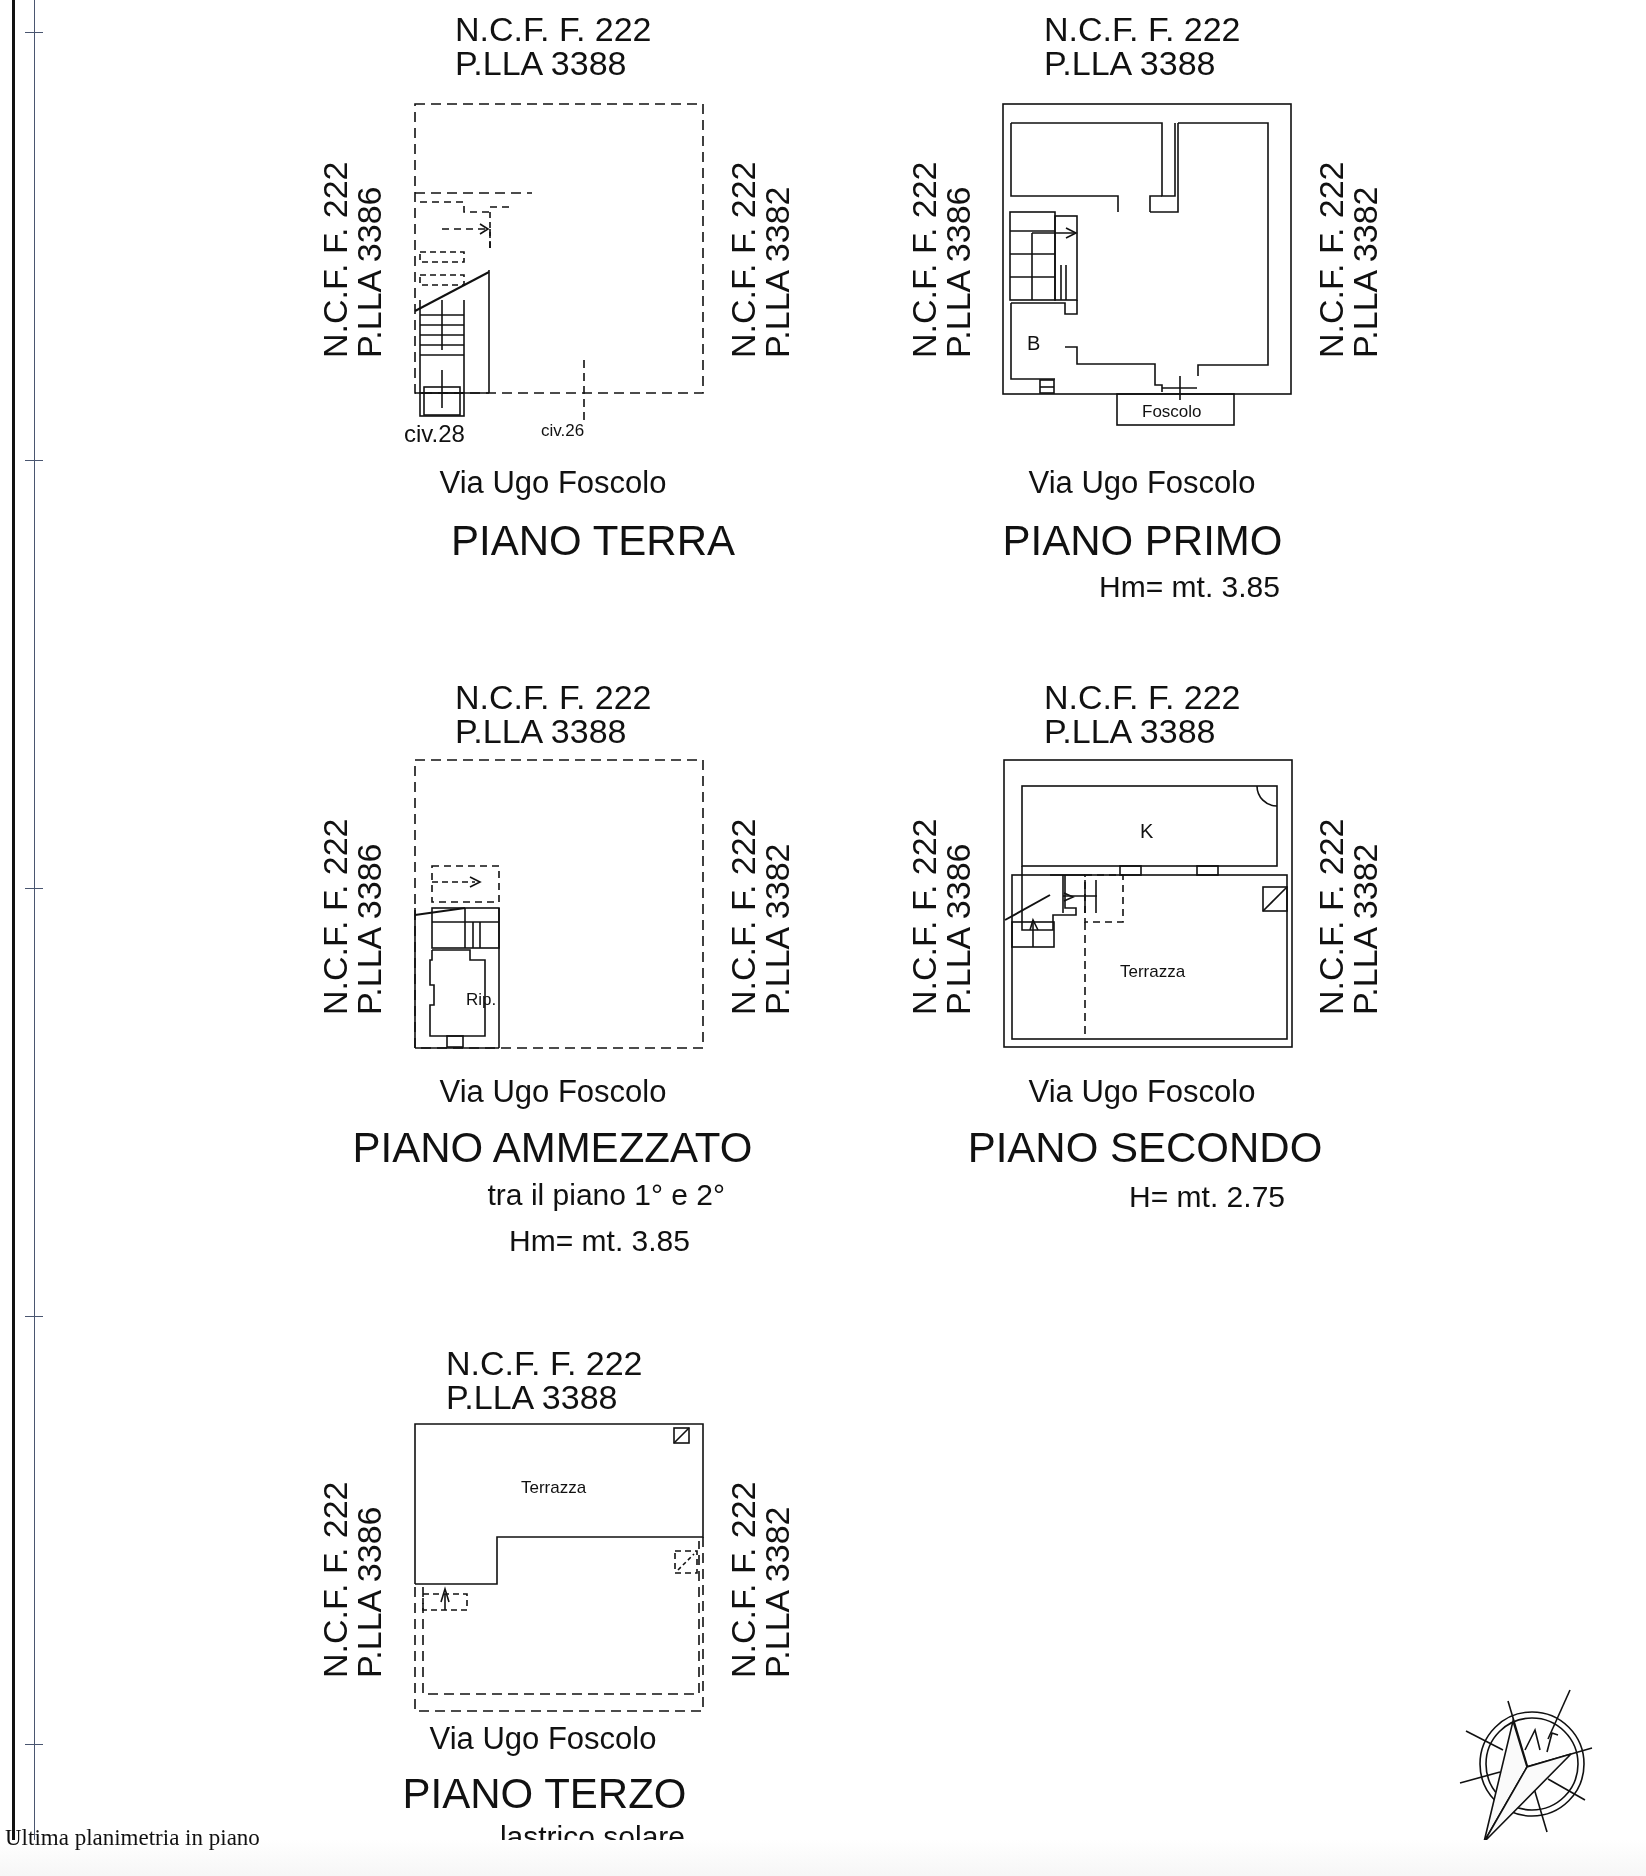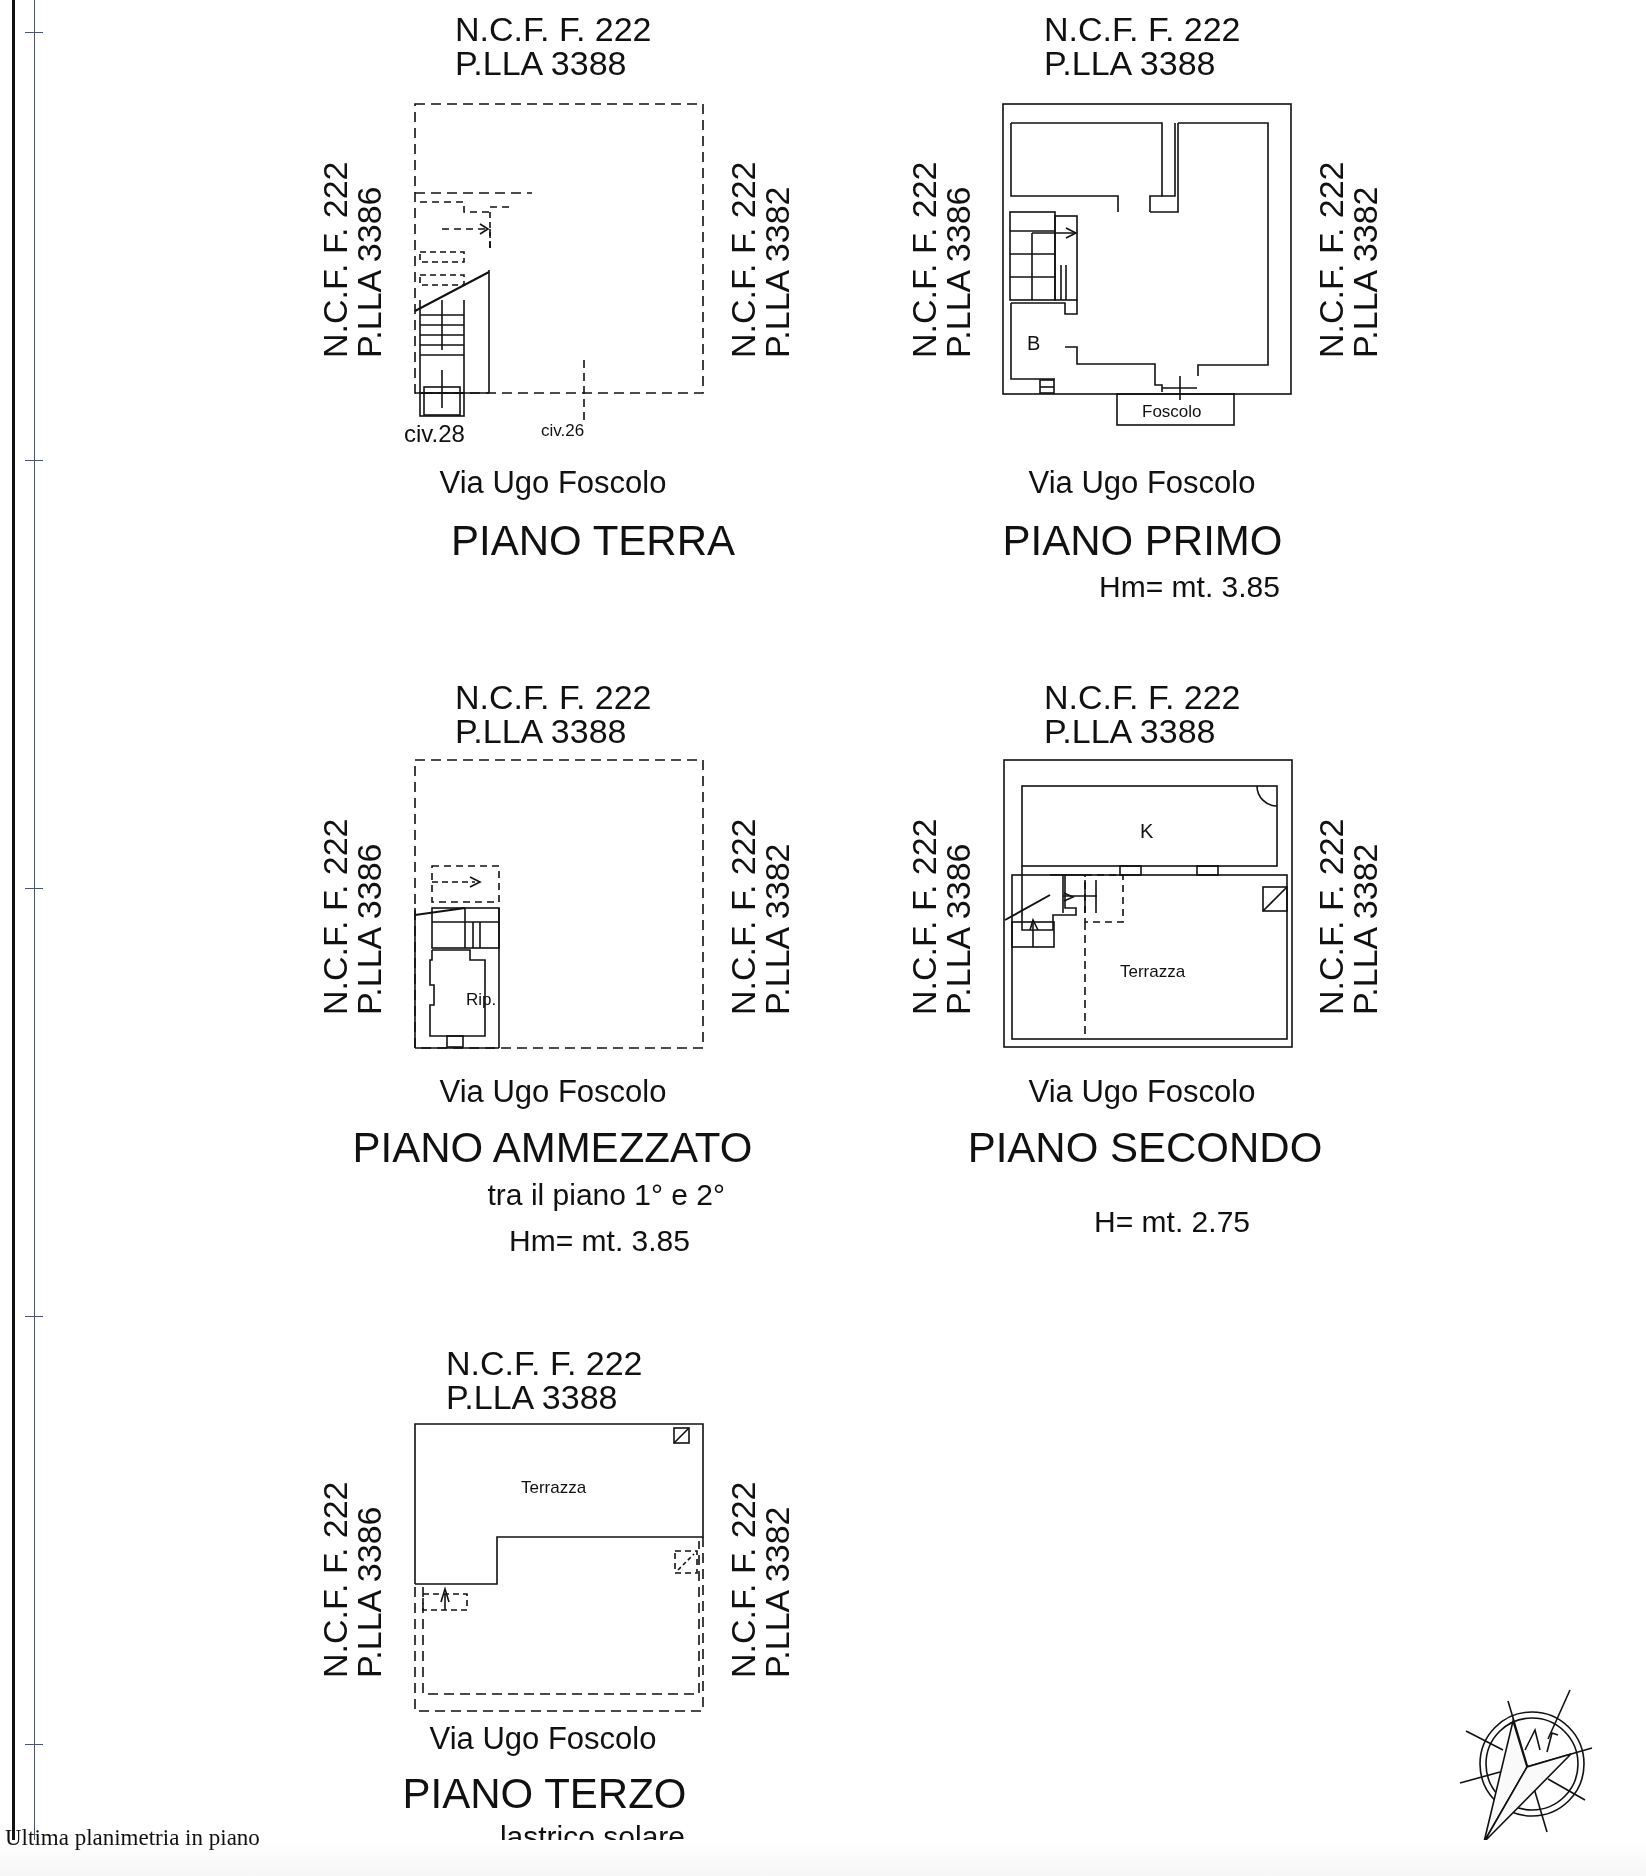--- a/index.html
+++ b/index.html
@@ -195,21 +195,21 @@
 <div class="t hdr" style="left:1044px;top:680px;">N.C.F. F. 222</div>
 <div class="t hdr" style="left:1044px;top:714px;">P.LLA 3388</div>
 <div class="t side" style="left:907px;top:1015px;">N.C.F. F. 222</div>
 <div class="t side" style="left:941px;top:1015px;">P.LLA 3386</div>
 <div class="t side" style="left:1314px;top:1015px;">N.C.F. F. 222</div>
 <div class="t side" style="left:1348px;top:1015px;">P.LLA 3382</div>
 <div class="t" style="left:1140px;top:821px;font-size:20px;">K</div>
 <div class="t tiny" style="left:1120px;top:963px;">Terrazza</div>
 <div class="t street" style="left:997px;top:1076px;width:290px;">Via Ugo Foscolo</div>
 <div class="t title" style="left:920px;top:1127px;width:450px;">PIANO SECONDO</div>
-<div class="t sub" style="left:970px;top:1182px;width:280px;margin-top:25px;">H= mt. 2.75</div>
+<div class="t sub" style="left:1005px;top:1182px;width:280px;">H= mt. 2.75</div>
 
 <div class="t hdr" style="left:446px;top:1346px;">N.C.F. F. 222</div>
 <div class="t hdr" style="left:446px;top:1380px;">P.LLA 3388</div>
 <div class="t side" style="left:318px;top:1678px;">N.C.F. F. 222</div>
 <div class="t side" style="left:352px;top:1678px;">P.LLA 3386</div>
 <div class="t side" style="left:726px;top:1678px;">N.C.F. F. 222</div>
 <div class="t side" style="left:760px;top:1678px;">P.LLA 3382</div>
 <div class="t tiny" style="left:521px;top:1479px;">Terrazza</div>
 <div class="t street" style="left:398px;top:1723px;width:290px;">Via Ugo Foscolo</div>
 <div class="t title" style="left:362px;top:1773px;width:365px;">PIANO TERZO</div>

